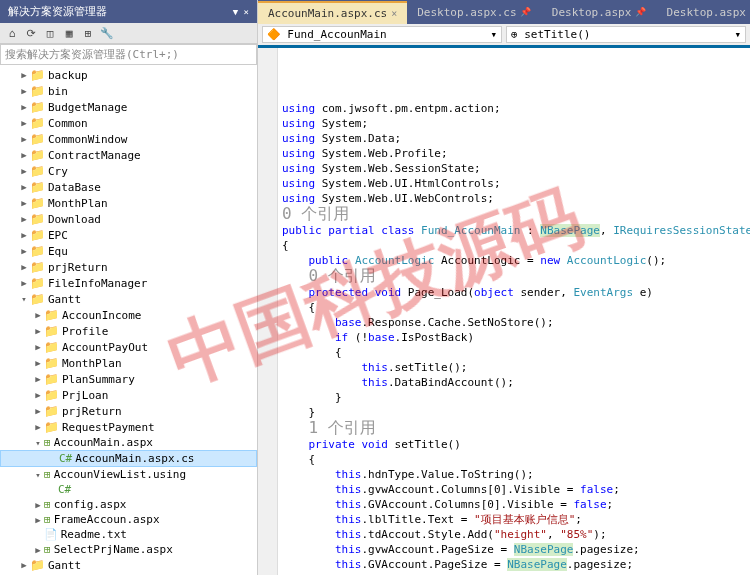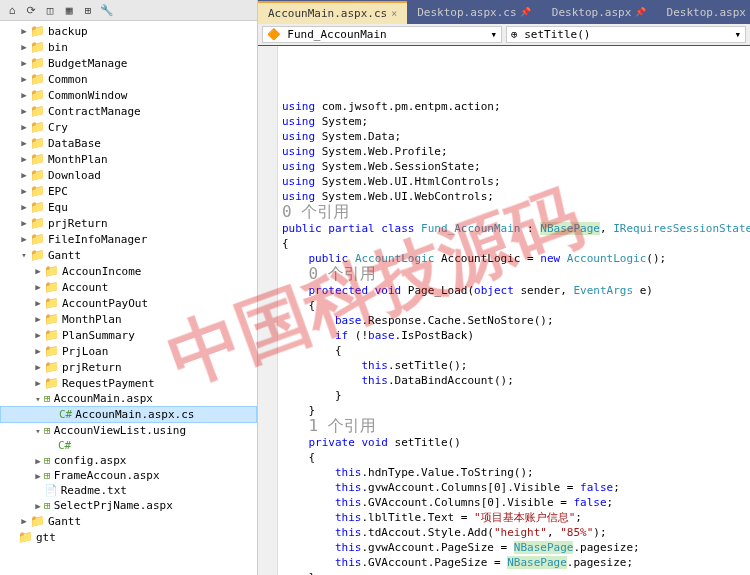--- a/index.html
+++ b/index.html
@@ -17,48 +17,53 @@
 .expander{width:12px;font-size:9px;color:#666;text-align:center}
 .folder-icon{color:#dba74a;margin-right:3px;font-size:12px}
 .file-icon{color:#6a9e3e;margin-right:3px;font-size:11px}
 .cs-icon{color:#519a3e;margin-right:3px;font-size:11px}
 .main{flex:1;display:flex;flex-direction:column;overflow:hidden}
 .tabs{background:#4a5a8a;display:flex;align-items:center;height:24px}
 .tab{padding:4px 10px;color:#ccc;font-size:11px;cursor:pointer;display:flex;align-items:center;gap:4px}
 .tab.active{background:#f5e6b8;color:#333;border-top:2px solid #e8a33d}
 .tab .close-icon{font-size:10px;color:#888}
 .tab .pin-icon{font-size:9px}
-.dropdown-strip{background:#eee;padding:2px 4px;display:flex;gap:4px;border-bottom:1px solid #0369a1}
+.dropdown-strip{background:#eee;padding:2px 4px;display:flex;gap:4px;border-bottom:3px solid #0369a1}
 .dropdown{border:1px solid #ccc;background:#fff;padding:1px 4px;font-size:11px;flex:1;display:flex;justify-content:space-between;align-items:center}
 .code-area{flex:1;overflow:auto;background:#fff;font-family:Consolas,monospace;font-size:12px;line-height:15px;padding:8px 0 2px 24px;position:relative;white-space:pre}
 .code-line{display:block}
 .k{color:#0000ff}
 .t{color:#2b91af}
 .s{color:#a31515}
 .ref{color:#999;font-size:16px}
 .hl{background:#d4edc9}
 .gutter{position:absolute;left:0;top:0;width:20px;background:#f0f0f0;height:100%;border-right:1px solid #ddd}
 .watermark{position:absolute;top:50%;left:50%;transform:translate(-50%,-50%) rotate(-20deg);font-size:72px;color:rgba(220,30,30,0.35);font-weight:bold;pointer-events:none;z-index:100;white-space:nowrap;font-family:"SimHei","Microsoft YaHei"}
 ::-webkit-scrollbar{width:14px;height:14px}
 ::-webkit-scrollbar-track{background:#f0f0f0}
 ::-webkit-scrollbar-thumb{background:#c0c0c0;border:1px solid #a0a0a0}
 </style>
 </head>
 <body>
 
 <div class="container">
   <div class="sidebar">
+    <div class="sidebar-header">
+      <span>解决方案资源管理器</span>
+      <span class="dropdown-icon">▼ ×</span>
+    </div>
     <div class="toolbar">
       <span>⌂</span>
       <span>⟳</span>
       <span>◫</span>
       <span>▦</span>
       <span>⊞</span>
       <span>🔧</span>
     </div>
+    <div class="search-box">搜索解决方案资源管理器(Ctrl+;)</div>
     <div class="tree" id="tree">
         <div class="tree-item" style="padding-left: 18px;">
           <span class="expander">▶</span>
           <span class="folder-icon">📁</span>
           <span>backup</span>
         </div>
         <div class="tree-item" style="padding-left: 18px;">
           <span class="expander">▶</span>
           <span class="folder-icon">📁</span>
           <span>bin</span>
@@ -129,21 +134,21 @@
           <span>Gantt</span>
         </div>
         <div class="tree-item" style="padding-left: 32px;">
           <span class="expander">▶</span>
           <span class="folder-icon">📁</span>
           <span>AccounIncome</span>
         </div>
         <div class="tree-item" style="padding-left: 32px;">
           <span class="expander">▶</span>
           <span class="folder-icon">📁</span>
-          <span>Account</span>
+          <span>Profile</span>
         </div>
         <div class="tree-item" style="padding-left: 32px;">
           <span class="expander">▶</span>
           <span class="folder-icon">📁</span>
           <span>AccountPayOut</span>
         </div>
         <div class="tree-item" style="padding-left: 32px;">
           <span class="expander">▶</span>
           <span class="folder-icon">📁</span>
           <span>MonthPlan</span>

